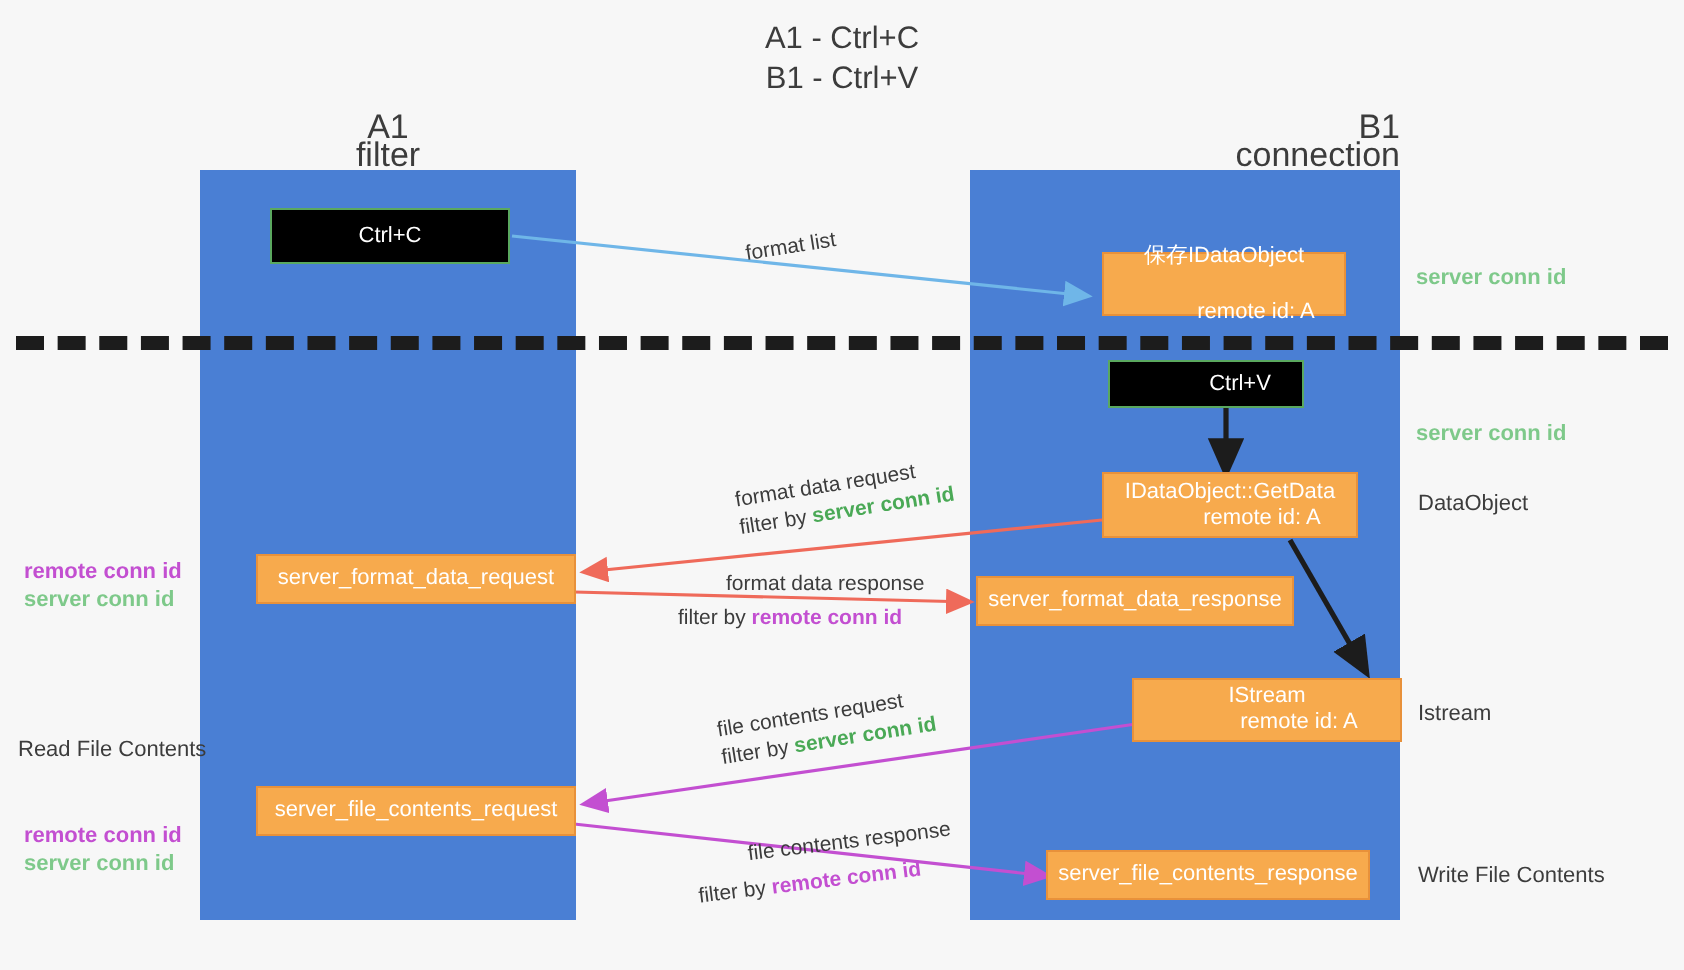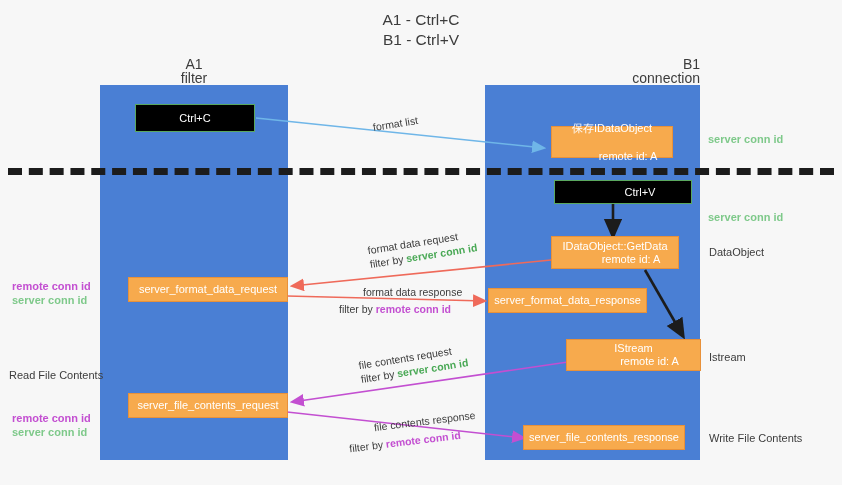--- a/index.html
+++ b/index.html
@@ -16,21 +16,21 @@
 
   .title{
     position:absolute;left:0;top:10px;width:842px;
     text-align:center;font-size:15.5px;line-height:20px;color:#3c3c3c;
   }
 
   .lane{position:absolute;background:#4a7fd4;}
   .lane-a{left:100px;top:85px;width:188px;height:375px;}
   .lane-b{left:485px;top:85px;width:215px;height:375px;}
 
-  .lane-hdr{position:absolute;text-align:center;font-size:14px;line-height:14px;color:#3c3c3c;}
+  .lane-hdr{position:absolute;text-align:center;font-size:17px;line-height:14px;color:#3c3c3c;}
   .lane-hdr-a{left:100px;top:57px;width:188px;}
   .lane-hdr-b{left:485px;top:57px;width:215px;text-align:right;}
   .lane-hdr b{font-weight:normal;display:block;}
 
   .dashed{
     position:absolute;left:8px;top:168px;width:826px;height:0;
     border-top:7px dashed #1c1c1c;
   }
 
   .box{
@@ -108,21 +108,21 @@
 
   <div class="box green" style="left:135px;top:104px;width:120px;height:28px;">
     <span>Ctrl+C</span>
   </div>
 
   <div class="box orange" style="left:551px;top:126px;width:122px;height:32px;gap:15px;">
     <span>保存IDataObject</span>
     <span class="l2">remote id: A</span>
   </div>
 
-  <div class="box green" style="left:554px;top:180px;width:138px;height:24px;padding-left:34px;">
+  <div class="box green" style="left:554px;top:180px;width:98px;height:24px;padding-left:34px;">
     <span>Ctrl+V</span>
   </div>
 
   <div class="box orange" style="left:551px;top:236px;width:128px;height:33px;">
     <span>IDataObject::GetData</span>
     <span class="l2">remote id: A</span>
   </div>
 
   <div class="box orange" style="left:566px;top:339px;width:135px;height:32px;">
     <span>IStream</span>

